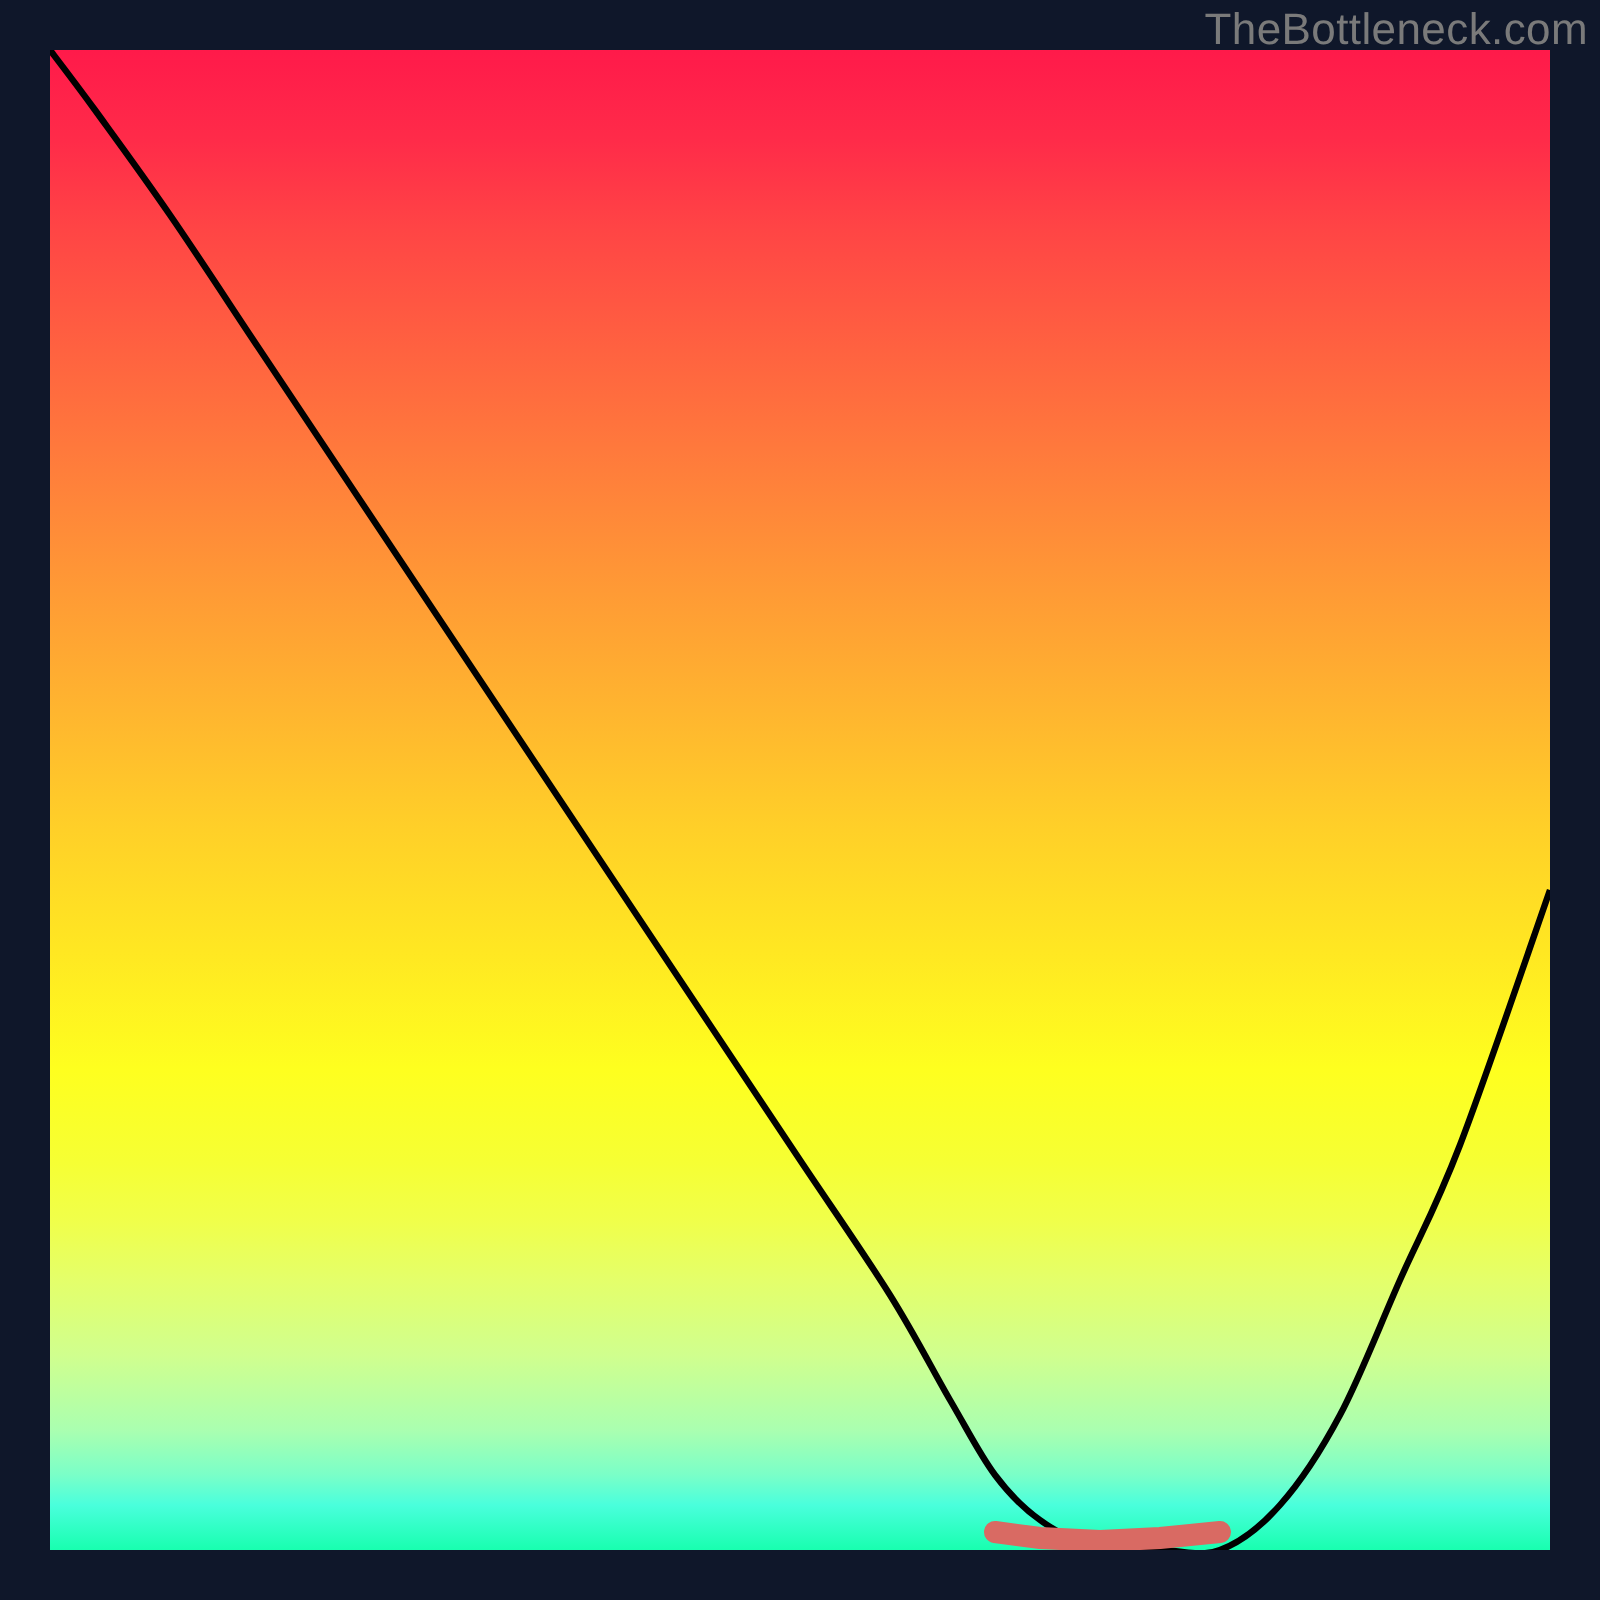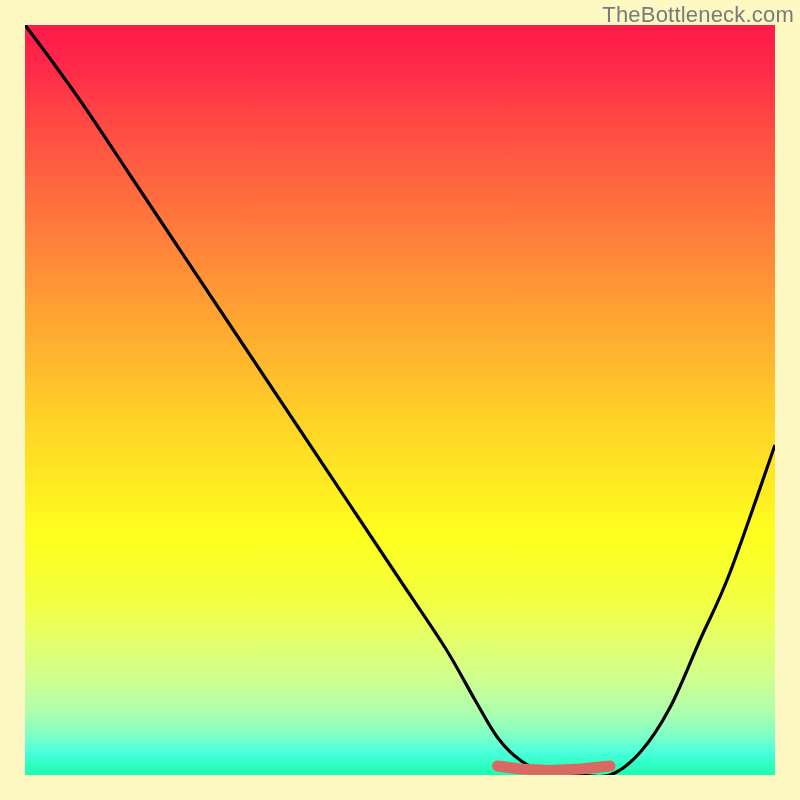--- a/index.html
+++ b/index.html
@@ -1,20 +1,20 @@
 <!DOCTYPE html>
 <html><head>
 <meta charset="utf-8">
 <style>
   * { margin: 0; padding: 0; box-sizing: border-box; }
   html, body { width: 800px; height: 800px; overflow: hidden; }
   .frame {
     width: 800px;
     height: 800px;
-    background: #fef9c3;
+    background: #0f172a;
     position: relative;
   }
   .plot-area {
     position: absolute;
     left: 25px;
     top: 25px;
     width: 750px;
     height: 750px;
   }
   .gradient-bg {

